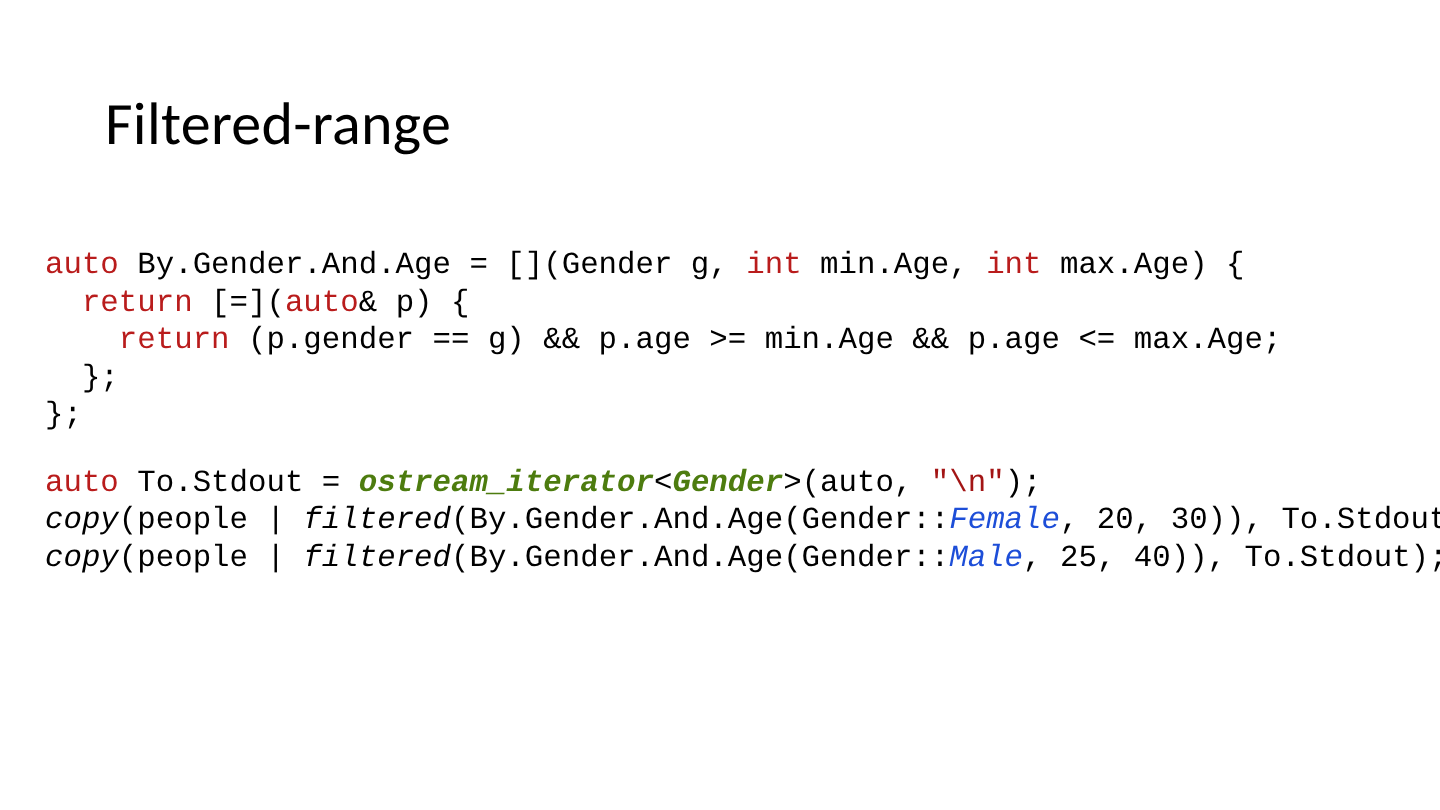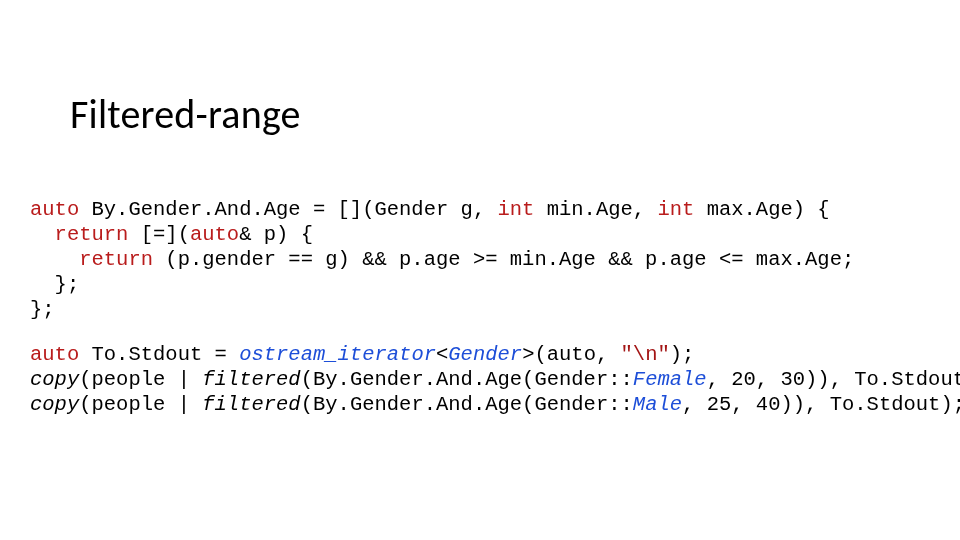--- a/index.html
+++ b/index.html
@@ -18,32 +18,31 @@
     box-sizing: border-box;
     padding: 58px 30px 30px 30px;
   }
   .title {
     font-size: 40px;
     font-weight: 400;
     color: #000;
     margin-left: 40px;
     margin-bottom: 58px;
     letter-spacing: 0.2px;
-    margin-top: 32px;
   }
   pre.code {
     margin: 0;
     font-family: Consolas, "Courier New", monospace;
     font-size: 20.5px;
     line-height: 1.22;
     white-space: pre;
     color: #000;
   }
   .kw   { color: #b91c1c; } 
-  .type { color: #1d4ed8; font-style: italic; } 
+  .type { color: #4d7c0f; font-style: italic; font-weight: bold; } 
   .func { font-style: italic; font-family: Liberation Mono, monospace; }
   .str  { color: #a31515; } 
   .en   { color: #1d4ed8; font-style: italic; }
   .gap  { display:block; height: 20px; }
 </style>
 </head>
 <body>
 
 <div class="slide">
   <div class="title">Filtered-range</div>

